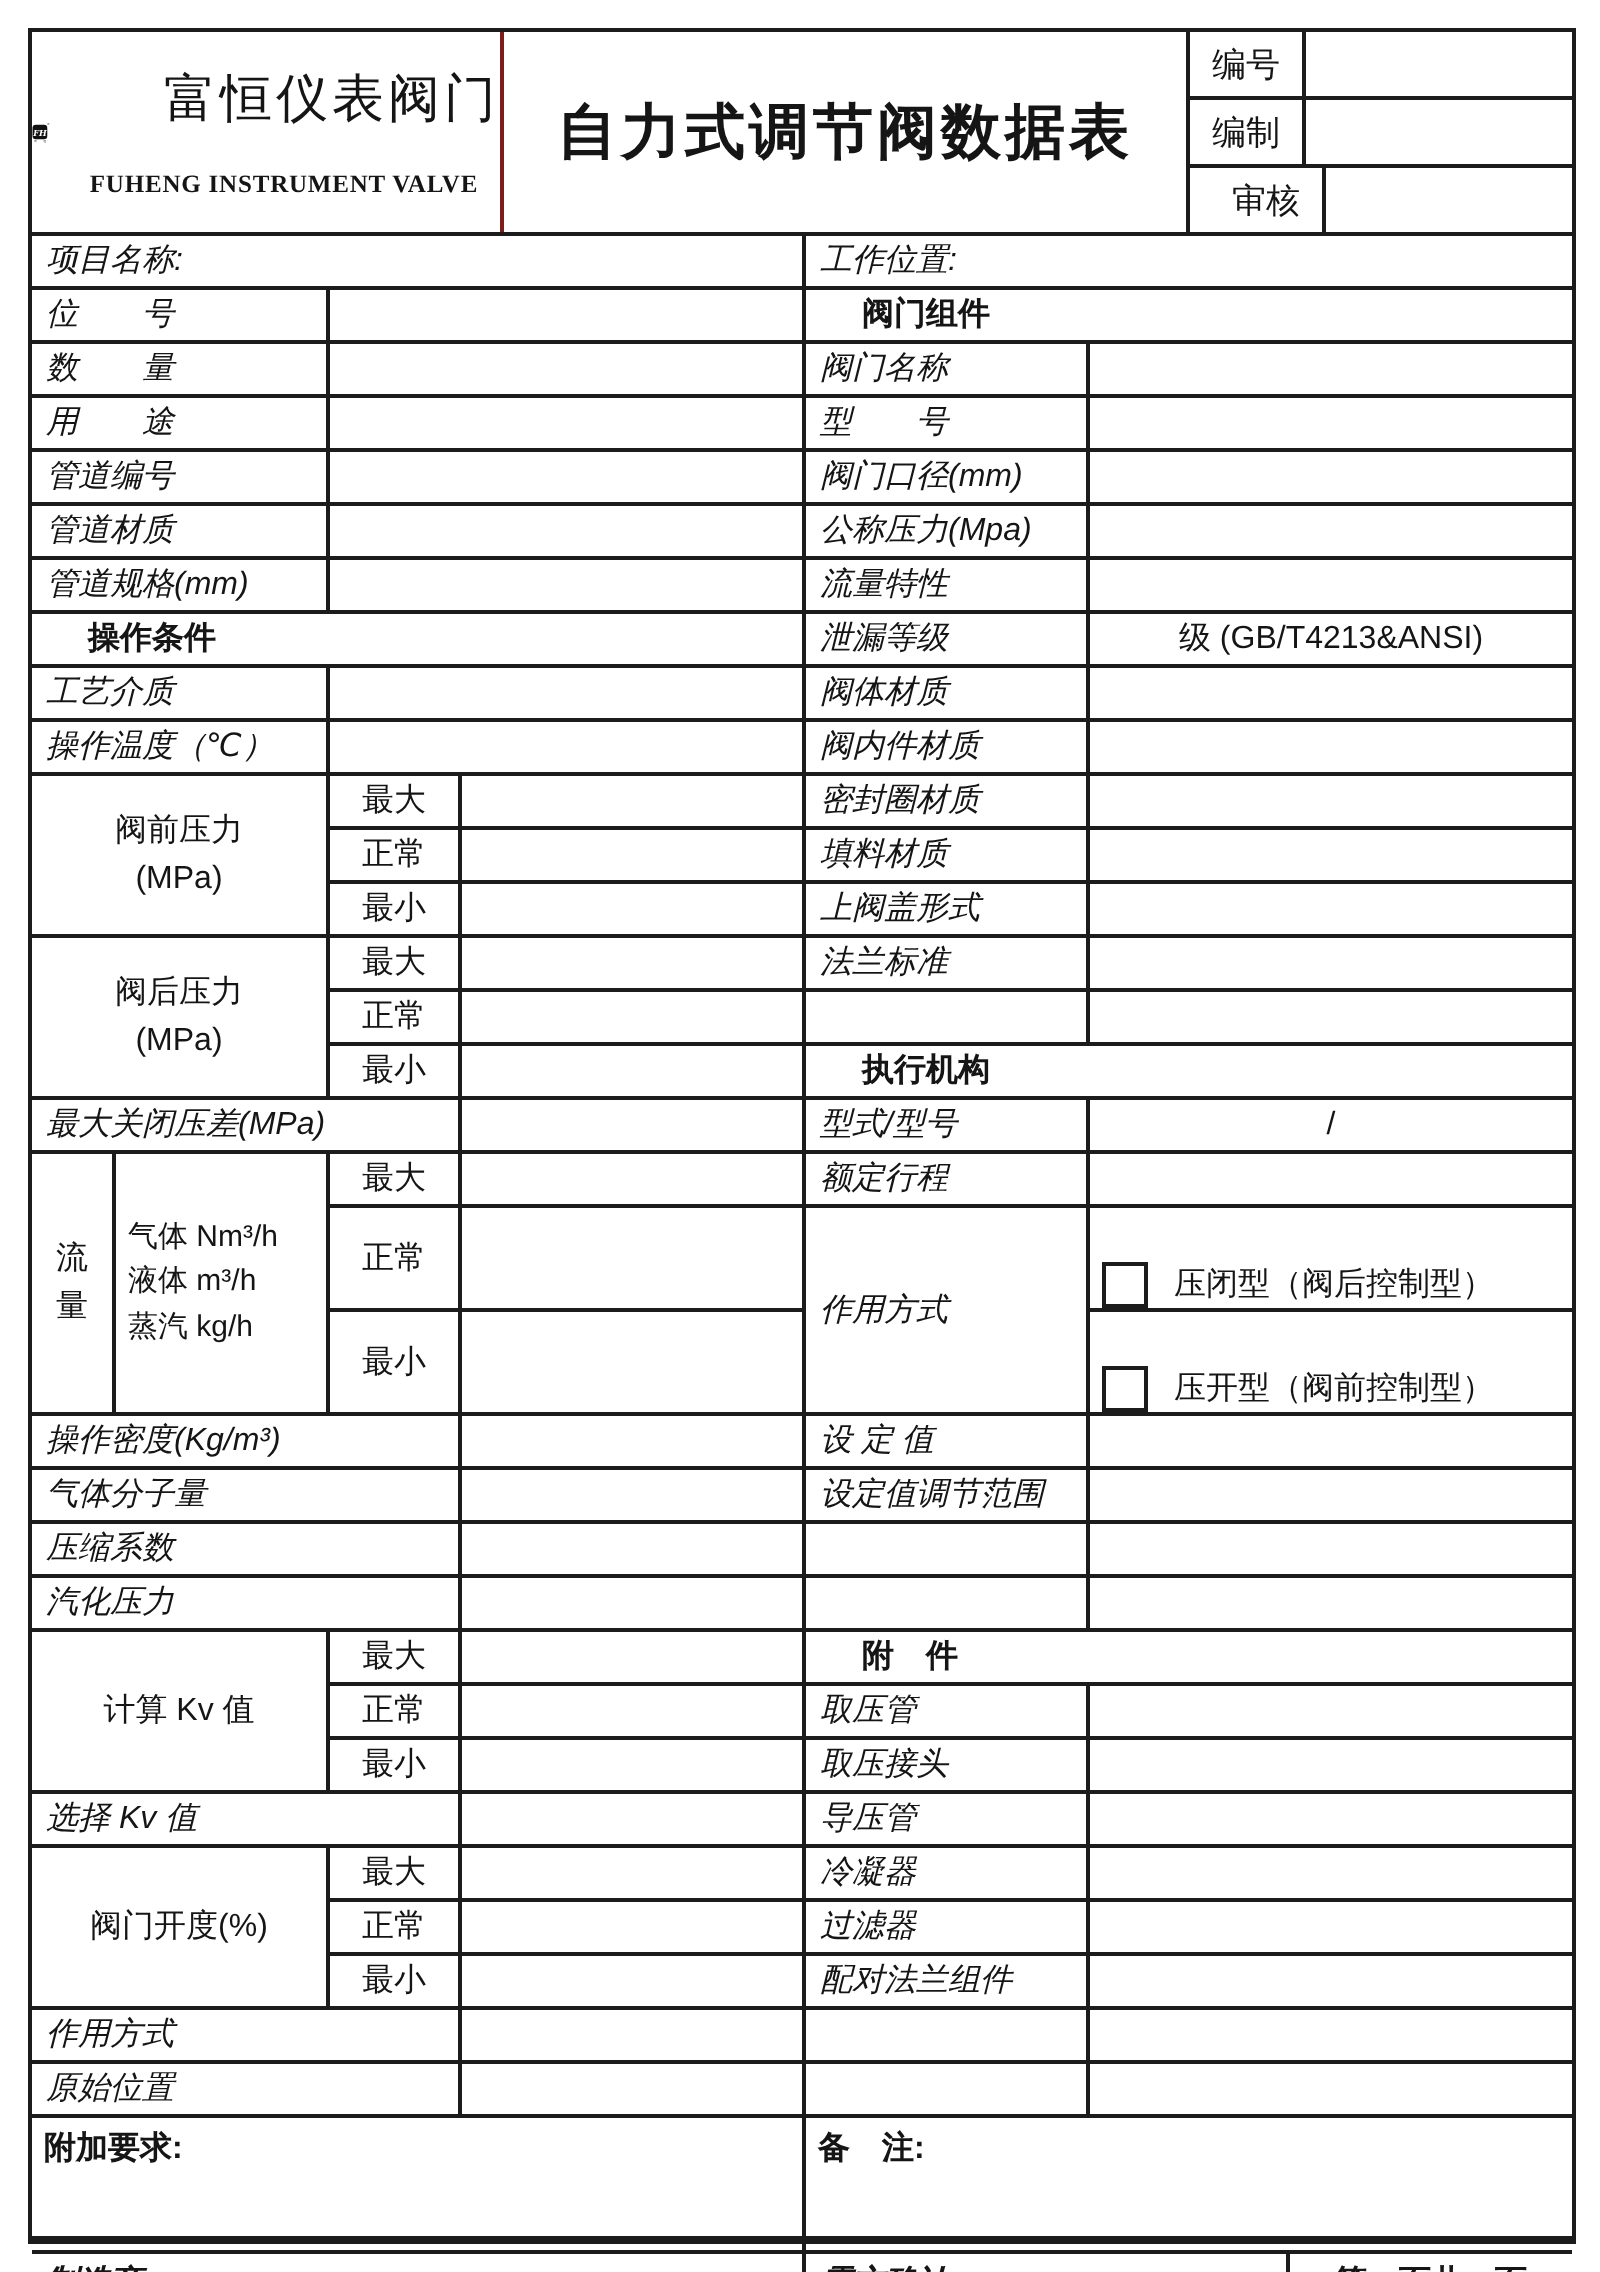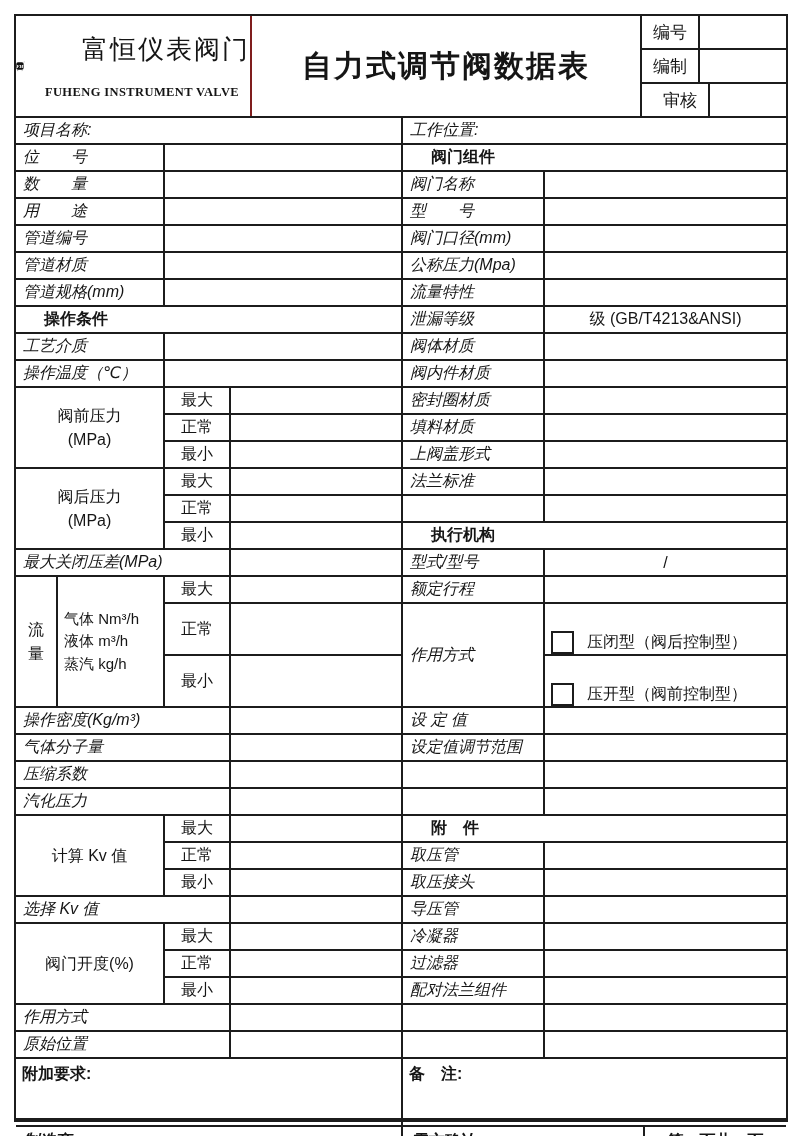--- a/index.html
+++ b/index.html
@@ -13,21 +13,21 @@
     width:774px;height:1108px;box-sizing:border-box;
     border:2px solid #1c1c1c;border-bottom-width:4px;
     background:#fff;
   }
   
   .hdr{display:flex;height:100px;border-bottom:2px solid #1c1c1c;}
   .logo-cell{width:236px;border-right:2px solid #7f1d1d;display:flex;align-items:center;justify-content:center;gap:9px;box-sizing:border-box;}
   .logo-txt{display:flex;flex-direction:column;align-items:center;}
   .brand-cn{font-family:"DejaVu Serif","Liberation Serif",serif;font-size:26px;letter-spacing:2px;white-space:nowrap;margin-left:48px;}
   .brand-en{font-family:"Liberation Serif","DejaVu Serif",serif;font-weight:bold;font-size:12.5px;letter-spacing:.4px;margin-top:18px;white-space:nowrap;}
-  .title-cell{width:390px;border-right:2px solid #1c1c1c;display:flex;align-items:center;justify-content:center;box-sizing:border-box;}
+  .title-cell{width:343px;border-right:2px solid #1c1c1c;display:flex;align-items:center;justify-content:center;box-sizing:border-box;}
   .sheet-title{font-size:30px;font-weight:bold;letter-spacing:2px;white-space:nowrap;}
   .meta-cell{flex:1;display:flex;flex-direction:column;}
   .meta-row{flex:1;display:flex;border-bottom:2px solid #1c1c1c;}
   .meta-row:last-child{border-bottom:none;margin-left:10px;}
   .meta-label{width:56px;border-right:2px solid #1c1c1c;display:flex;align-items:center;justify-content:center;font-size:17px;}
   .meta-value{flex:1;}
   
   table.main{width:100%;border-collapse:collapse;border:hidden;table-layout:fixed;}
   td{border:2px solid #1c1c1c;font-size:16px;padding:0 6px;vertical-align:middle;overflow:hidden;}
   tr.r td{height:25px;}

